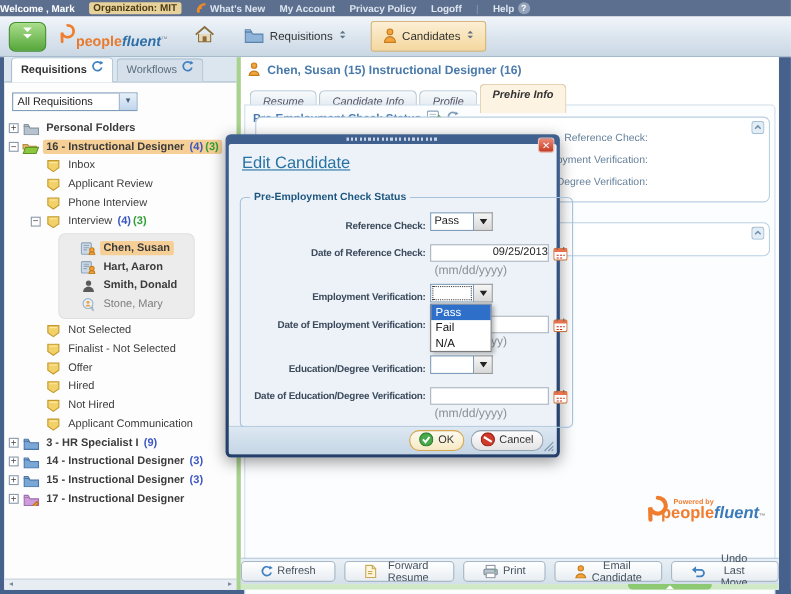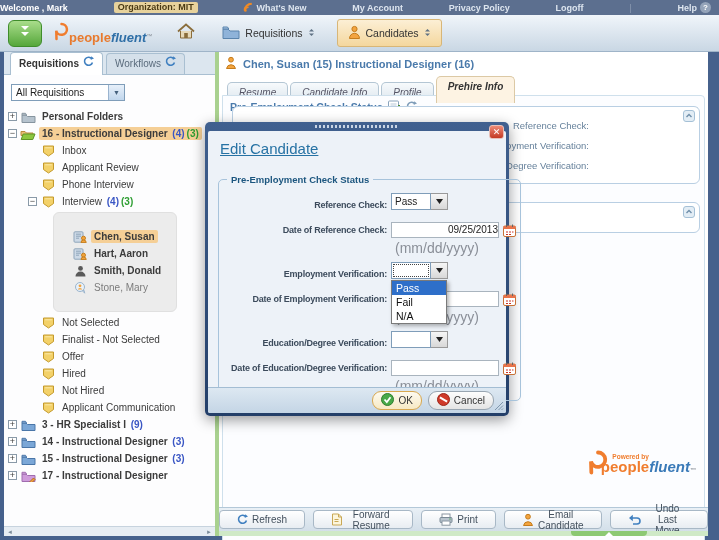--- a/index.html
+++ b/index.html
@@ -2,21 +2,21 @@
 <html><head>
 <meta charset="utf-8">
 <style>
   html,body{margin:0;padding:0;background:#fff;}
   .screen{position:relative;width:719px;height:540px;overflow:hidden;background:#fff;
     font-family:"Liberation Sans","DejaVu Sans",sans-serif;}
   .screen *{box-sizing:border-box;}
 
   
   #topbar{position:absolute;left:0;top:0;width:719px;height:15px;background:#5c6f8f;
-    display:flex;align-items:center;justify-content:space-between;gap:13px;padding-right:8px;
+    display:flex;align-items:center;justify-content:flex-start;gap:13px;padding-right:8px;
     font-size:9px;font-weight:bold;color:#dde5ef;}
   #topbar .welcome{color:#ffffff;}
   #topbar .orgchip{background:#e7d29c;color:#4a3a14;padding:0 4px;border-radius:2px;height:11px;line-height:11px;}
   #topbar .link{cursor:pointer;display:flex;align-items:center;gap:3px;}
   #topbar .tbdiv{color:#8a9ab2;font-weight:normal;}
   .helpq{display:inline-block;width:11px;height:11px;border-radius:50%;background:#94a3b9;color:#fff;
     text-align:center;line-height:11px;font-size:8px;font-weight:bold;}
 
   
   #navbar{position:absolute;left:0;top:15px;width:719px;height:37px;
@@ -57,21 +57,21 @@
   .trow.b .lwrap{font-weight:bold;}
   .trow.muted .lwrap{color:#7c7c7c;}
   .exp{flex:0 0 9px;width:9px;height:9px;border:1px solid #8a9aa8;background:#fff;font-size:9px;
     line-height:7px;text-align:center;color:#444;}
   .exp.noexp{visibility:hidden;}
   .ticon{display:inline-flex;width:16px;justify-content:center;}
   .lwrap{display:inline-block;padding:1px 3px;border-radius:2px;}
   .lwrap.hl{background:#f5cf96;}
   .cnt{font-weight:bold;margin-left:2px;}
   .cnt.blue{color:#3a56c4;}.cnt.green{color:#2f9e33;}
-  .cand-group{margin:2px 0 2px 49px;width:124px;background:#ececec;border:1px solid #e0e0e0;border-radius:6px;padding:15px 2px;}
+  .cand-group{margin:2px 0 2px 49px;width:124px;background:#ececec;border:1px solid #e0e0e0;border-radius:6px;padding:4px 2px;}
   #sscroll{position:absolute;left:0;bottom:0;width:211px;height:10px;background:#e7edf3;border-top:1px solid #c7d3de;
     display:flex;align-items:center;justify-content:space-between;padding:0 3px;font-size:6px;color:#7a8a98;}
 
   
   #splitter{position:absolute;left:215px;top:52px;width:4px;height:484px;background:#a9d18f;cursor:col-resize;}
 
   
   #main{position:absolute;left:219px;top:52px;width:489px;height:484px;background:#fff;}
   #cand-header{position:absolute;left:6px;top:4px;display:flex;align-items:center;gap:6px;
     font-size:11px;font-weight:bold;color:#4a7aab;}
@@ -116,21 +116,21 @@
   #modal-close{position:absolute;top:3px;right:5px;width:15px;height:14px;border-radius:3px;
     background:linear-gradient(#ee8a76,#c33a24);border:1px solid #e8c0b8;color:#fff;font-size:9px;
     font-weight:bold;text-align:center;line-height:12px;cursor:pointer;z-index:60;}
   #modal-body{position:relative;width:100%;height:100%;background:#edf2f8;border-radius:2px;}
   #modal-title{padding:9px 0 0 12px;font-size:15px;color:#2672a4;text-decoration:underline;}
   #modal-fieldset{border:1px solid #a7c3db;border-radius:5px;margin:17px 12px 0 10px;padding:8px 4px 0 2px;}
   #modal-legend{font-size:9.5px;font-weight:bold;color:#1c567f;padding:0 4px;margin-left:6px;}
   .mrow{display:flex;align-items:center;margin-bottom:5px;}
   .mlabel{width:170px;text-align:right;font-size:9px;font-weight:bold;color:#3c4b5c;
     letter-spacing:-0.2px;padding-right:4px;}
-  .mhint{margin-left:174px;font-size:14px;color:#8a8f98;margin-top:-3px;margin-bottom:6px;}
+  .mhint{margin-left:174px;font-size:11px;color:#8a8f98;margin-top:-3px;margin-bottom:6px;}
   .selbox{position:relative;display:inline-flex;height:24px;cursor:pointer;}
   .selval{display:inline-block;width:40px;height:17px;background:#fff;border:1px solid #7f9db9;
     font-size:10px;line-height:15px;padding-left:3px;color:#222;}
   .selbox.focused .selval{outline:1px dotted #444;outline-offset:-3px;}
   .selbtn{width:17px;height:17px;background:linear-gradient(#f6f6f6,#d8d8d8);border:1px solid #999;
     border-left:none;display:flex;align-items:center;justify-content:center;}
   .opts{position:absolute;left:0;top:18px;width:56px;background:#fff;border:1px solid #7a7a7a;
     box-shadow:2px 2px 4px rgba(0,0,0,.3);z-index:30;}
   .opt{font-size:10.5px;padding:1px 4px;color:#111;cursor:pointer;height:14px;line-height:13px;}
   .opt.sel{background:#2e6fc9;color:#fff;}

